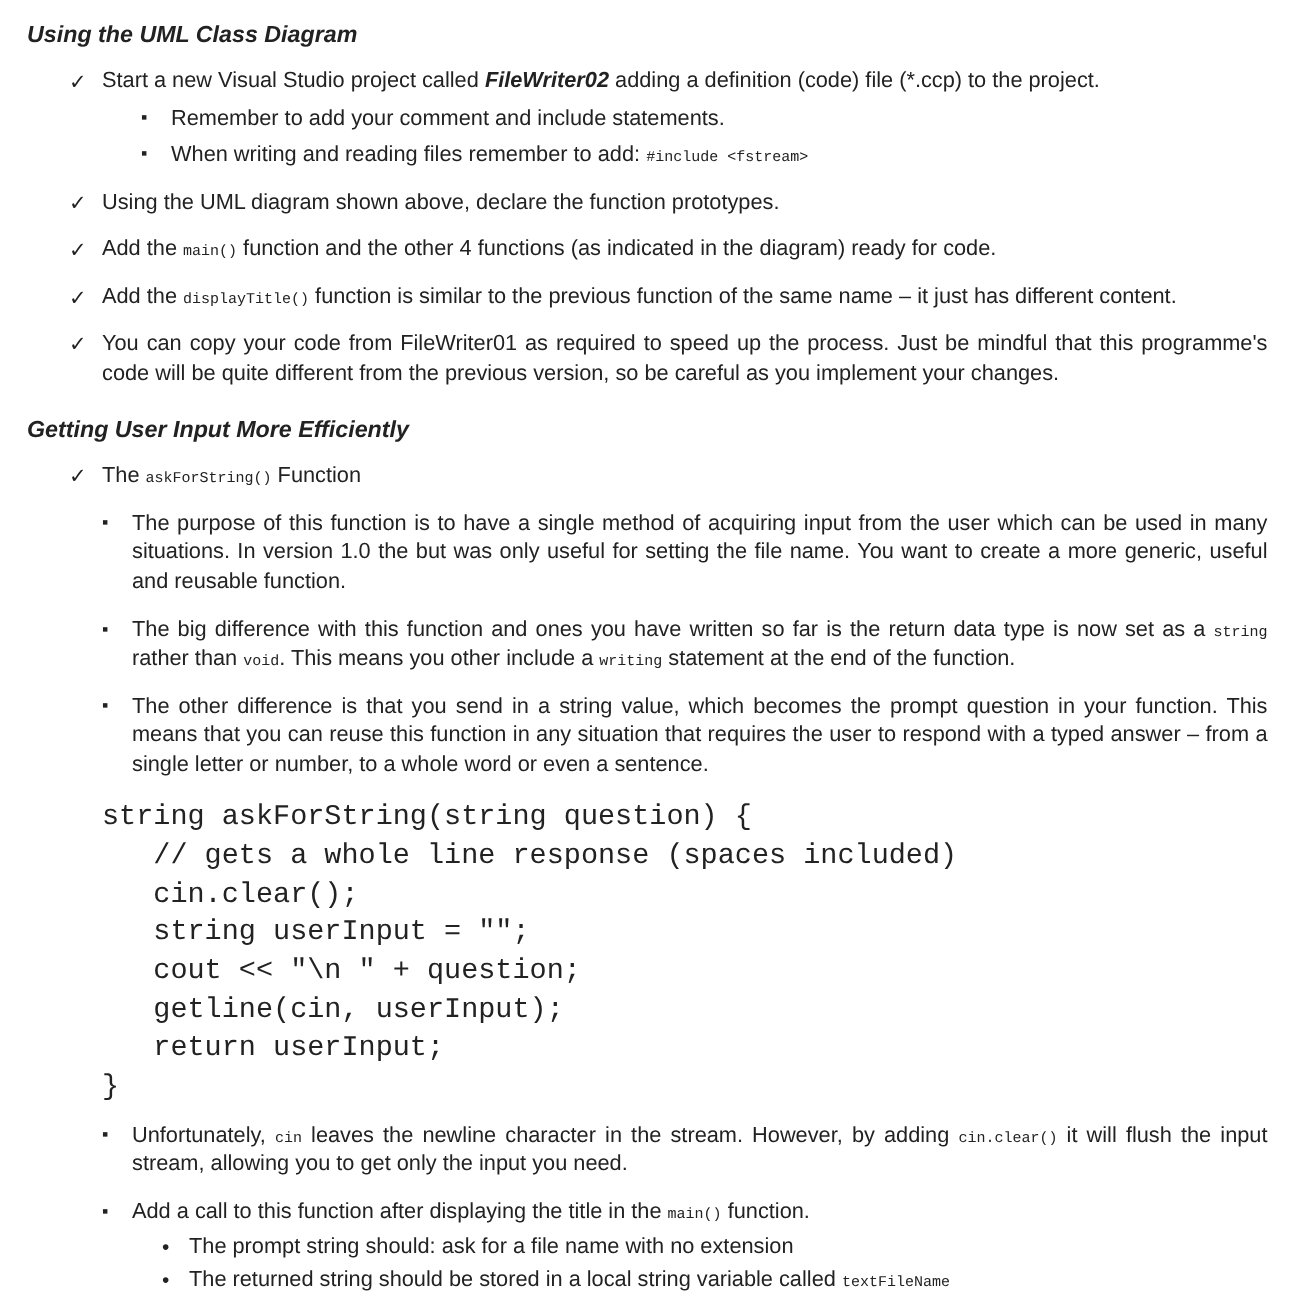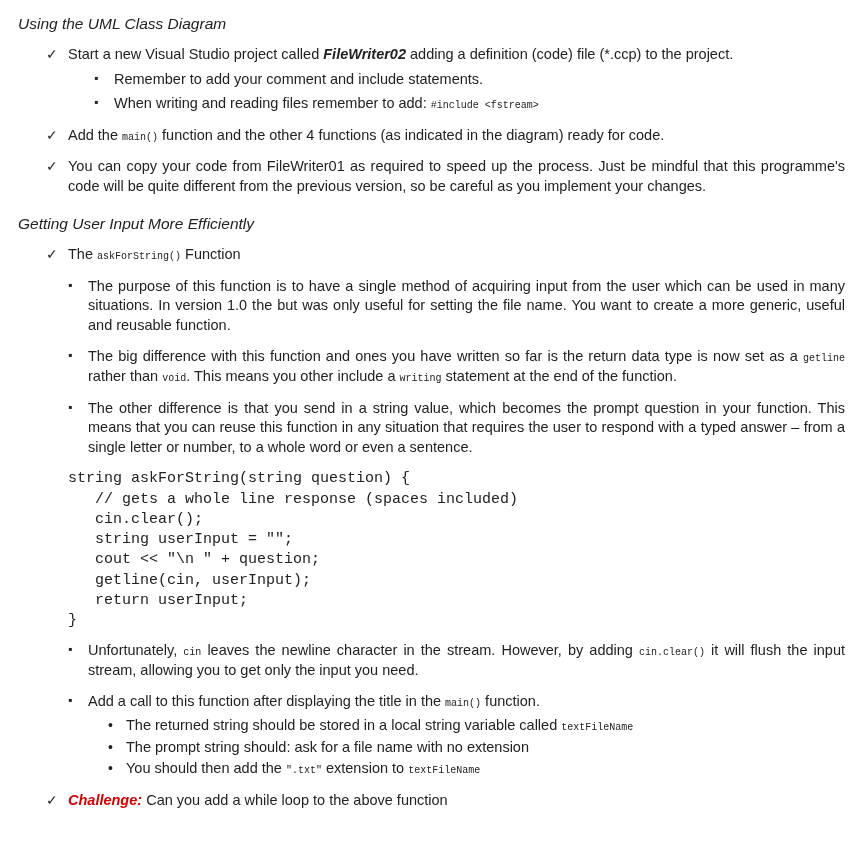--- a/index.html
+++ b/index.html
@@ -6,21 +6,21 @@
     font-family: Arial, Helvetica, sans-serif;
     font-size: 14.5px;
     color: #222;
     margin: 0;
     padding: 14px 18px 18px 18px;
     width: 863px;
     box-sizing: border-box;
     line-height: 1.35;
   }
   .h2 {
-    font-weight: normal;
+    font-weight: bold;
     font-style: italic;
     font-size: 15.5px;
     margin: 0 0 10px 0;
   }
   .check-list {
     padding-left: 28px;
     margin: 0;
   }
   .check-item {
     position: relative;
@@ -94,21 +94,21 @@
   .bold { font-weight: bold; font-style: italic; }
   .challenge {
     color: #d60000;
     font-weight: bold;
     font-style: italic;
   }
   .codeblock {
     font-family: "Courier New", Courier, monospace;
     white-space: pre;
     margin: 10px 0 10px 0;
-    font-size: 15px;
+    font-size: 19px;
     line-height: 1.35;
     text-align: left;
   }
   .section-gap { height: 6px; }
 </style>
 </head>
 <body>
 
 <div class="h2">Using the UML Class Diagram</div>
 
@@ -117,69 +117,73 @@
   <div class="check-item">
     <span>Start a new Visual Studio project called </span><span class="bold">FileWriter02</span><span> adding a definition (code) file (*.ccp) to the project.</span>
     <div class="square-list">
       <div class="square-item">Remember to add your comment and include statements.</div>
       <div class="square-item">
         <span>When writing and reading files remember to add: </span><span class="mono">#include &lt;fstream&gt;</span>
       </div>
     </div>
   </div>
 
+  <div class="check-item">Using the UML diagram shown above, declare the function prototypes.</div>
 
   <div class="check-item">
     <span>Add the </span><span class="mono">main()</span><span> function and the other 4 functions (as indicated in the diagram) ready for code.</span>
   </div>
 
+  <div class="check-item">
+    <span>Add the </span><span class="mono">displayTitle()</span><span> function is similar to the previous function of the same name – it just has different content.</span>
+  </div>
 
   <div class="check-item">You can copy your code from FileWriter01 as required to speed up the process. Just be mindful that this programme's code will be quite different from the previous version, so be careful as you implement your changes.</div>
 
 </div>
 
 <div class="section-gap"></div>
 
 <div class="h2">Getting User Input More Efficiently</div>
 
 <div class="check-list">
 
   <div class="check-item">
     <span>The </span><span class="mono">askForString()</span><span> Function</span>
 
     <div class="sub-square-list" style="margin-top:12px;">
 
       <div class="sub-square-item">The purpose of this function is to have a single method of acquiring input from the user which can be used in many situations. In version 1.0 the but was only useful for setting the file name. You want to create a more generic, useful and reusable function.</div>
 
       <div class="sub-square-item">
-        <span>The big difference with this function and ones you have written so far is the return data type is now set as a </span><span class="mono">getline</span><span> rather than </span><span class="mono">void</span><span>. This means you other include a </span><span class="mono">writing</span><span> statement at the end of the function.</span>
+        <span>The big difference with this function and ones you have written so far is the return data type is now set as a </span><span class="mono">string</span><span> rather than </span><span class="mono">void</span><span>. This means you other include a </span><span class="mono">writing</span><span> statement at the end of the function.</span>
       </div>
 
       <div class="sub-square-item">The other difference is that you send in a string value, which becomes the prompt question in your function. This means that you can reuse this function in any situation that requires the user to respond with a typed answer – from a single letter or number, to a whole word or even a sentence.</div>
 
       <div class="codeblock">string askForString(string question) {
    // gets a whole line response (spaces included)
    cin.clear();
    string userInput = "";
    cout &lt;&lt; "\n " + question;
    getline(cin, userInput);
    return userInput;
 }</div>
 
       <div class="sub-square-item">
         <span>Unfortunately, </span><span class="mono">cin</span><span> leaves the newline character in the stream. However, by adding </span><span class="mono">cin.clear()</span><span> it will flush the input stream, allowing you to get only the input you need.</span>
       </div>
 
       <div class="sub-square-item" style="margin-bottom:4px;">
         <span>Add a call to this function after displaying the title in the </span><span class="mono">main()</span><span> function.</span>
         <div class="dot-list">
+          <div class="dot-item">The prompt string should: ask for a file name with no extension</div>
           <div class="dot-item">
             <span>The returned string should be stored in a local string variable called </span><span class="mono">textFileName</span>
           </div>
-          <div class="dot-item">The prompt string should: ask for a file name with no extension</div>
           <div class="dot-item">
             <span>You should then add the </span><span class="mono">".txt"</span><span> extension to </span><span class="mono">textFileName</span>
           </div>
         </div>
       </div>
 
     </div>
   </div>
 
   <div class="check-item" style="margin-top:12px; margin-bottom:0;">

